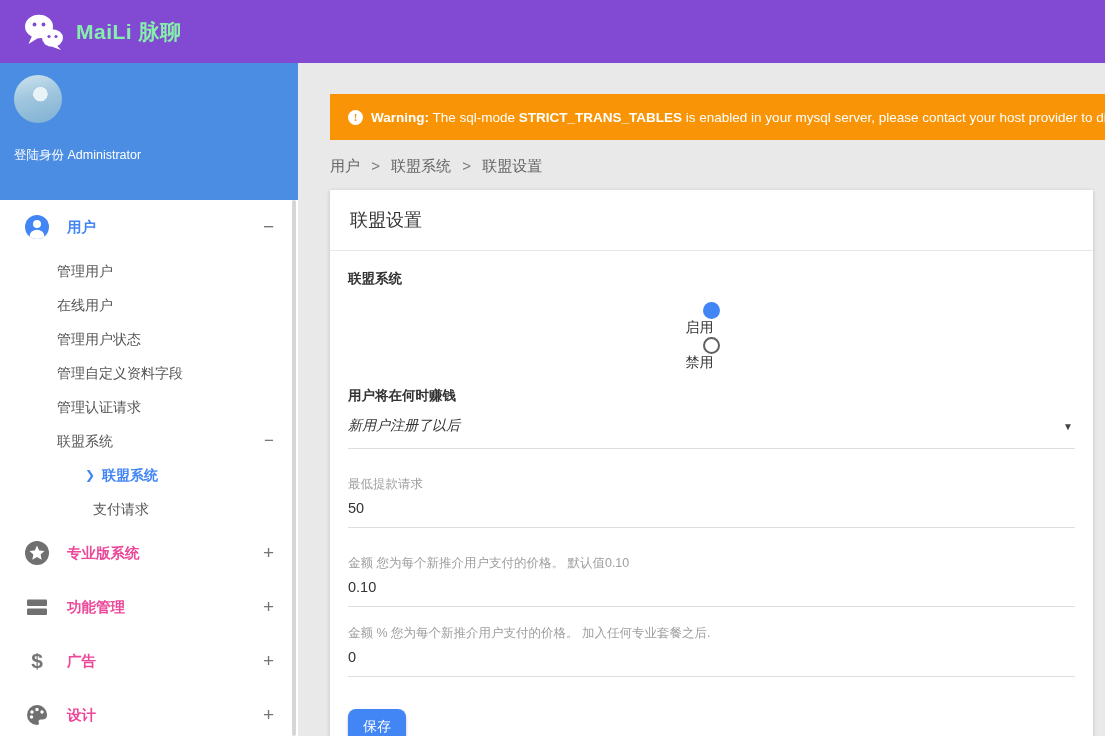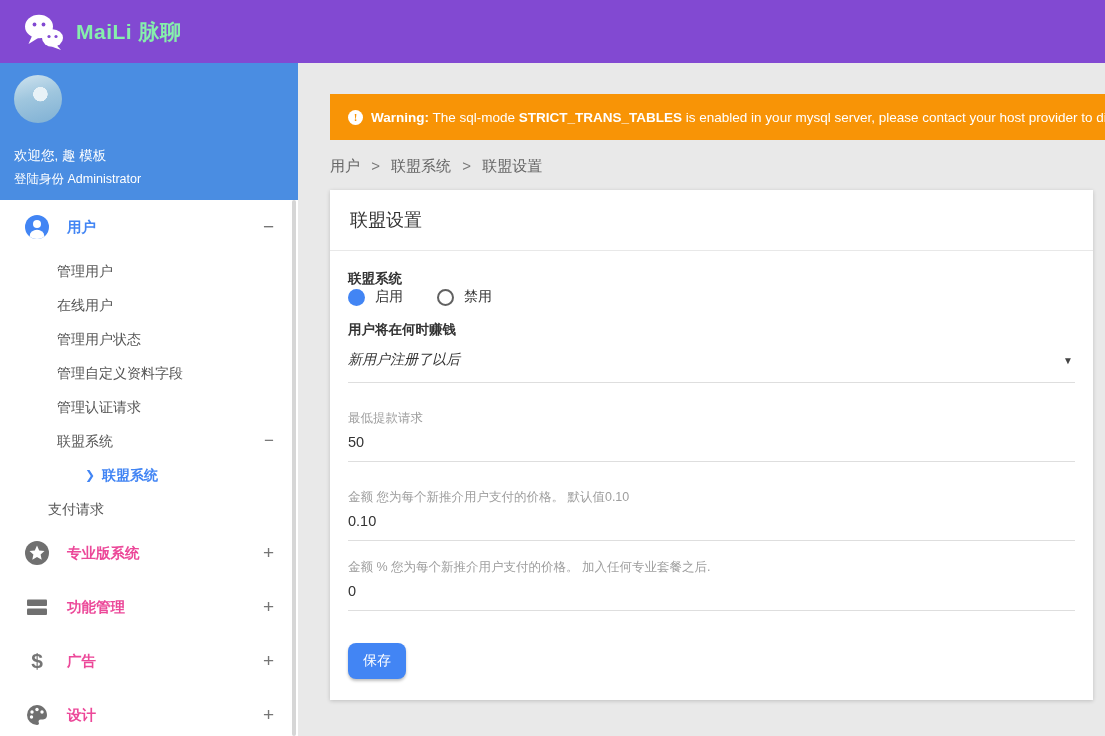--- a/index.html
+++ b/index.html
@@ -71,21 +71,21 @@
     font-family:"Liberation Serif",serif;
   }
   .breadcrumb{margin:17px 0 0 32px;color:#666;font-size:15px;}
   .breadcrumb .sep{margin:0 7px;color:#777;}
   .card{
     margin:14px 12px 0 32px;background:#fff;box-shadow:0 1px 4px rgba(0,0,0,.18);
   }
   .card-header{padding:18px 20px;font-size:18px;color:#333;border-bottom:1px solid #e8e8e8;}
   .card-body{padding:19px 18px 21px;}
   .f-label-bold{font-size:13.5px;font-weight:bold;color:#333;}
-  .radio-row{display:flex;align-items:center;}
+  .radio-row{display:flex;align-items:center;margin-top:14px;flex-direction:column;}
   .radio{width:17px;height:17px;border-radius:50%;box-sizing:border-box;flex:none;cursor:pointer;}
   .radio.on{background:#4285f4;}
   .radio.off{background:#fff;border:2px solid #616161;}
   .radio-label{font-size:14px;color:#333;margin:0 34px 0 10px;}
   .group-select{margin-top:15px;}
   .select-row{
     display:flex;align-items:center;justify-content:space-between;
     padding:12px 2px 13px 0;border-bottom:1px solid #dedede;cursor:pointer;font-style:italic;
   }
   .select-value{font-size:14px;color:#333;}
@@ -117,21 +117,20 @@
       <circle cx="25" cy="23.5" r="1.6" fill="#8249d2"></circle>
       <circle cx="32" cy="23.5" r="1.6" fill="#8249d2"></circle>
     </svg>
   </span>
   <span class="brand-name">MaiLi 脉聊</span>
 </div>
 
 <div class="sidebar">
   <div class="profile">
     <div class="avatar"></div>
-    <div class="welcome">欢迎您, 趣 模板</div>
     <div class="role">登陆身份 Administrator</div>
   </div>
 
   <div class="menu">
 
     <div class="nav-top active">
       <span class="icon-badge">
         <svg viewBox="0 0 26 26" width="26" height="26">
           <defs>
               <clipPath id="uclip">
@@ -165,21 +164,21 @@
       <span>管理认证请求</span>
     </div>
     <div class="nav-sub">
       <span>联盟系统</span>
       <span class="nav-toggle">−</span>
     </div>
     <div class="nav-sub2">
       <span class="chev">❯</span>
       <span>联盟系统</span>
     </div>
-    <div class="nav-sub" style="padding-left:48px;">
+    <div class="nav-sub" style="padding-left:93px;">
       <span>支付请求</span>
     </div>
 
     <div class="nav-top">
       <span class="icon-badge">
         <svg viewBox="0 0 26 26" width="26" height="26">
           <circle cx="13" cy="13" r="12" fill="#707070"></circle>
           <polygon points="13,5.5 15.2,10.4 20.5,11 16.6,14.6 17.7,19.8 13,17.1 8.3,19.8 9.4,14.6 5.5,11 10.8,10.4" fill="#ffffff"></polygon>
         </svg>
       </span>

